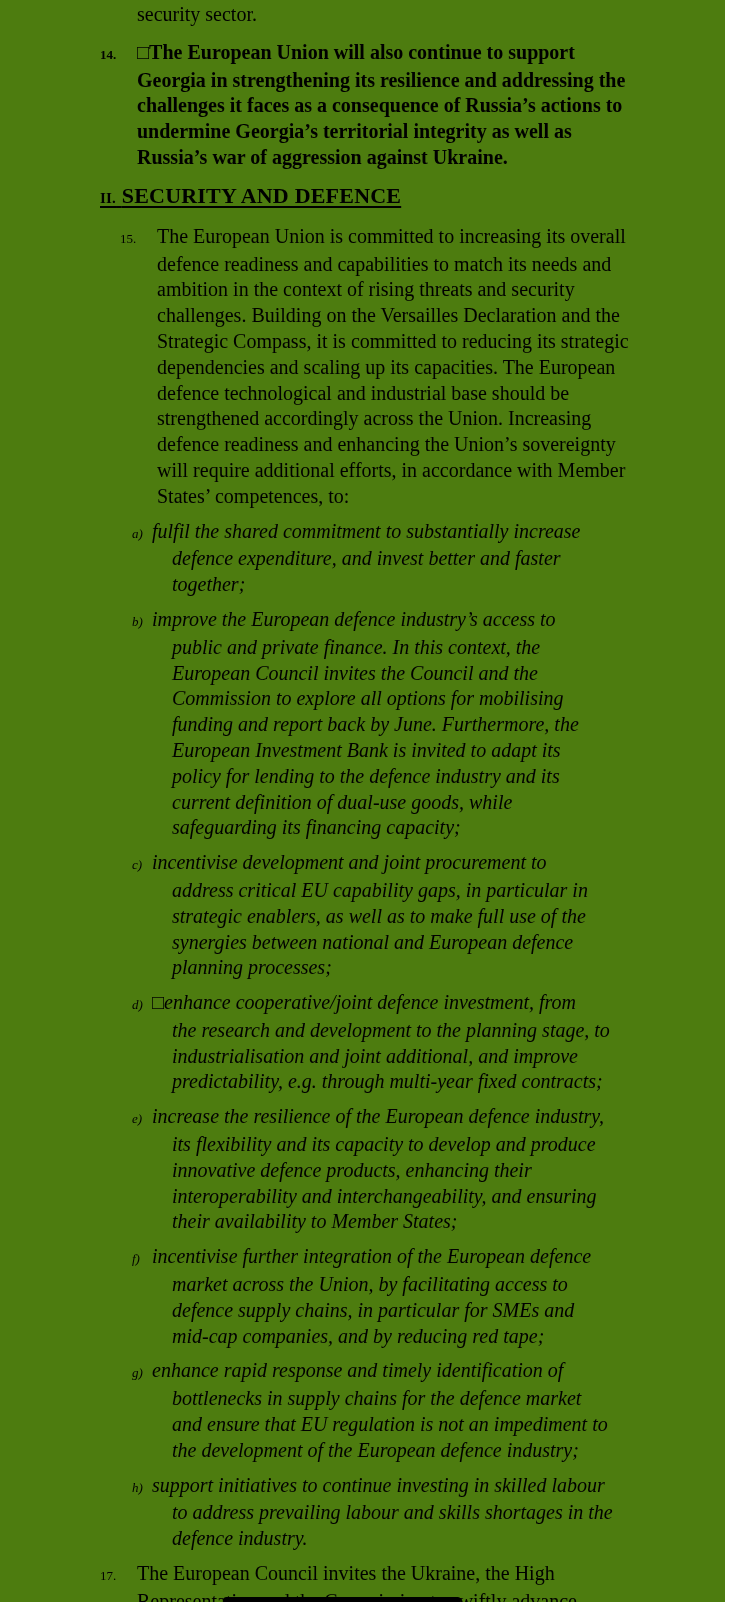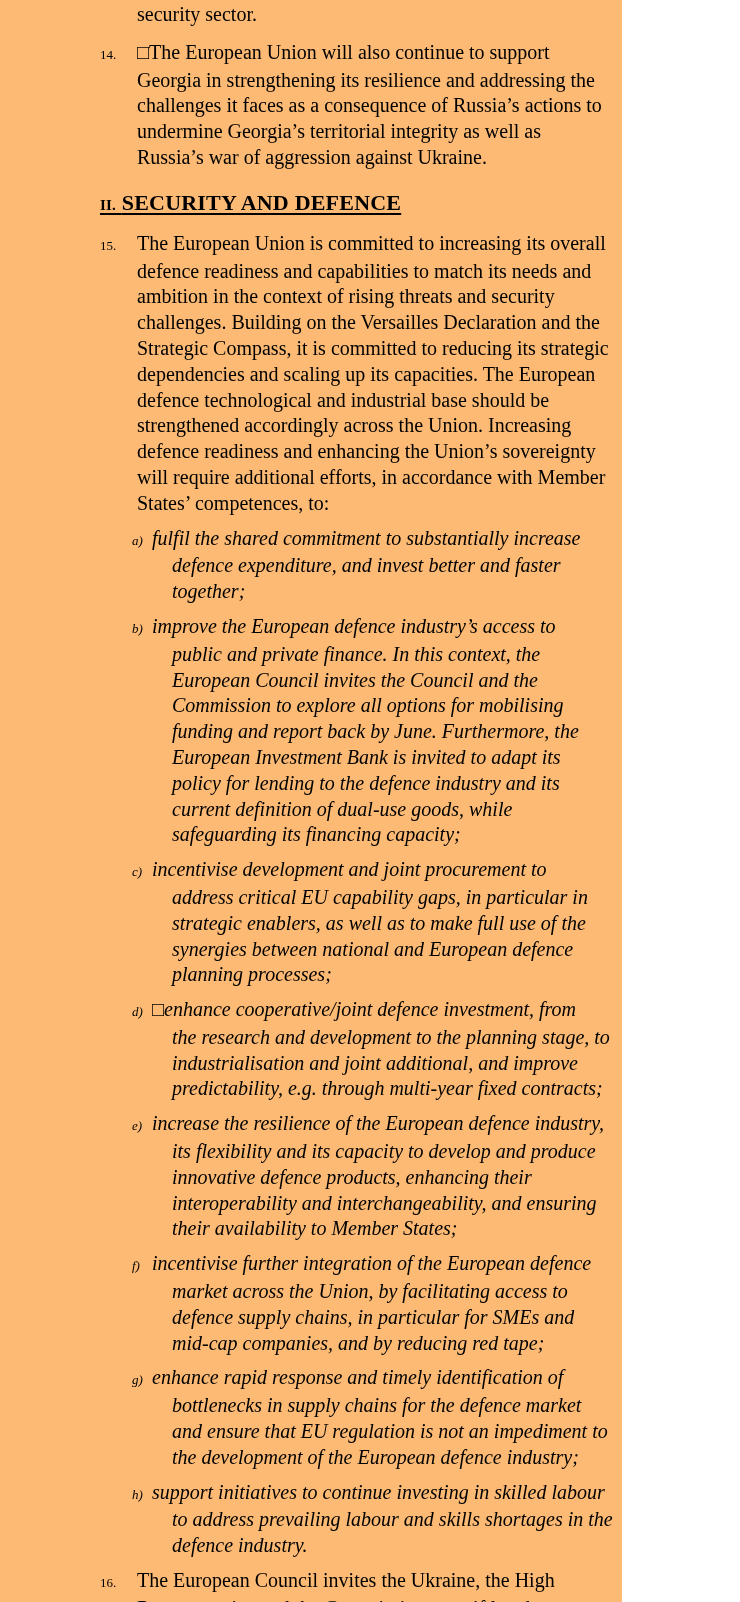--- a/index.html
+++ b/index.html
@@ -1,20 +1,20 @@
 <!DOCTYPE html>
 <html><head>
 <meta charset="utf-8">
 <style>
   * { margin:0; padding:0; box-sizing:border-box; }
   html,body { background:#ffffff; }
   .page {
     position:relative;
-    width:622px; height:1602px;
-    background:#fdba74;
+    width:725px; height:1602px;
+    background:#4d7c0f;
     overflow:hidden;
     font-family:"Liberation Serif", serif;
     color:#000;
     font-size:20px;
     line-height:25.8px;
   }
   .content { position:absolute; top:2px; left:0; width:740px; }
 
   
   .tail {
@@ -27,22 +27,22 @@
     padding-left:137px;
     text-indent:-37px;
   }
   .num-item .num {
     display:inline-block;
     width:37px;
     text-indent:0;
     font-size:13px;
   }
   .num-item .body { white-space:pre-line; }
-  .mb18 { margin-bottom:18px; }
-  .mb9  { margin-bottom:9px; }
+  .mb18 { margin-bottom:11px;font-weight:bold; }
+  .mb9  { margin-bottom:9px;margin-left:20px; }
 
   
   .heading {
     margin-left:100px;
     margin-bottom:12px;
     font-weight:bold;
     font-size:22px;
     line-height:27px;
     text-decoration:underline;
     text-decoration-thickness:2px;
@@ -177,19 +177,19 @@
 the development of the European defence industry;</span>
     </div>
 
     <div class="sub-item">
       <span class="marker">h)</span><span class="body">support initiatives to continue investing in skilled labour
 to address prevailing labour and skills shortages in the
 defence industry.</span>
     </div>
 
     <div class="num-item">
-      <span class="num">16.</span><span class="body16"><span>The European Council invites the Ukraine, the High</span><br><span>Representa</span><span class="struck">tive and the Commission to s</span><span>wiftly advance</span><br></span>
+      <span class="num">17.</span><span class="body16"><span>The European Council invites the Ukraine, the High</span><br><span>Representa</span><span class="struck">tive and the Commission to s</span><span>wiftly advance</span><br></span>
     </div>
 
   </div>
 
   <div class="scroll-thumb"></div>
 </div>
 
 </body></html>

